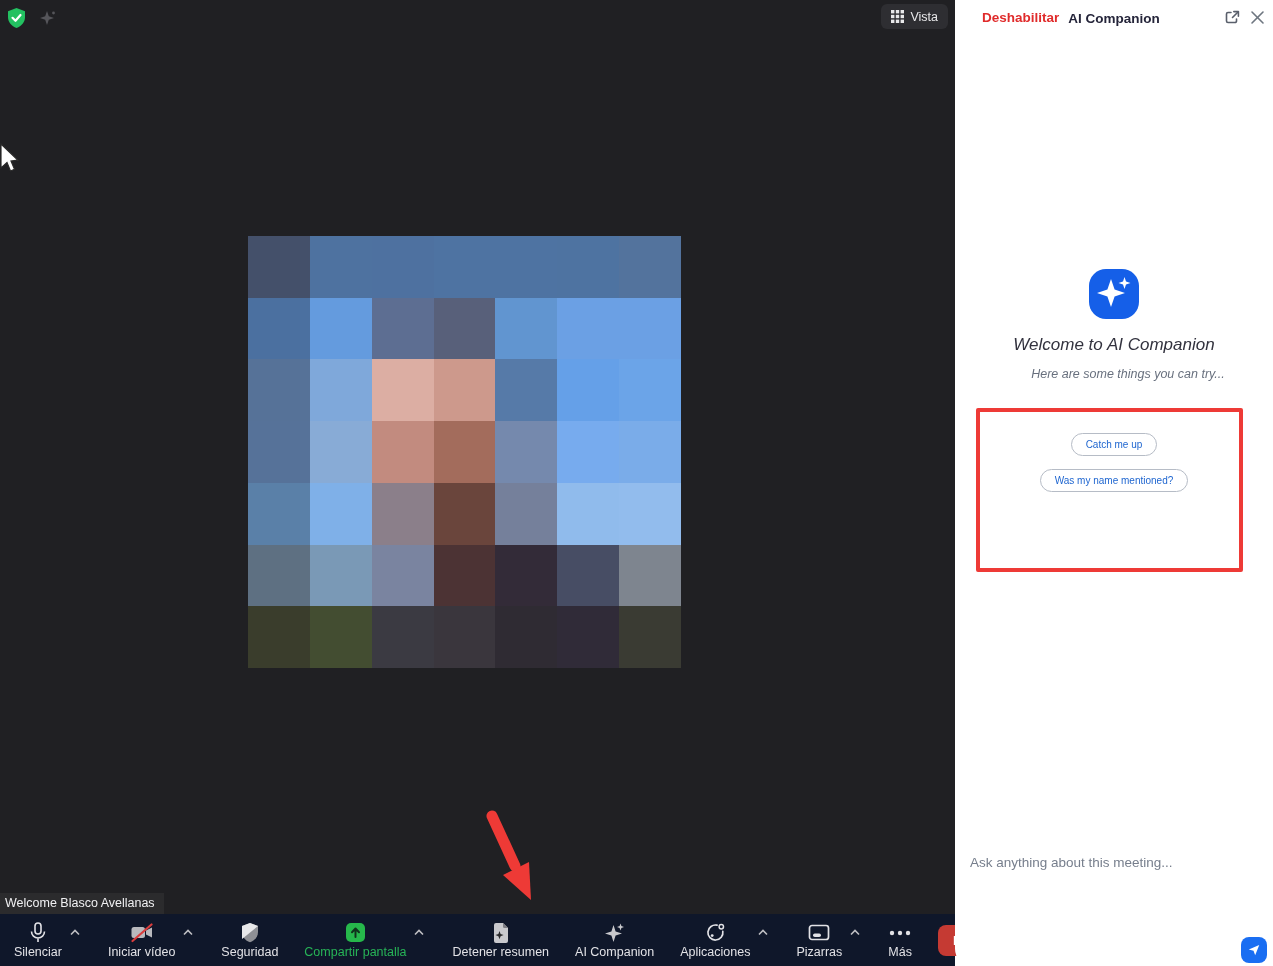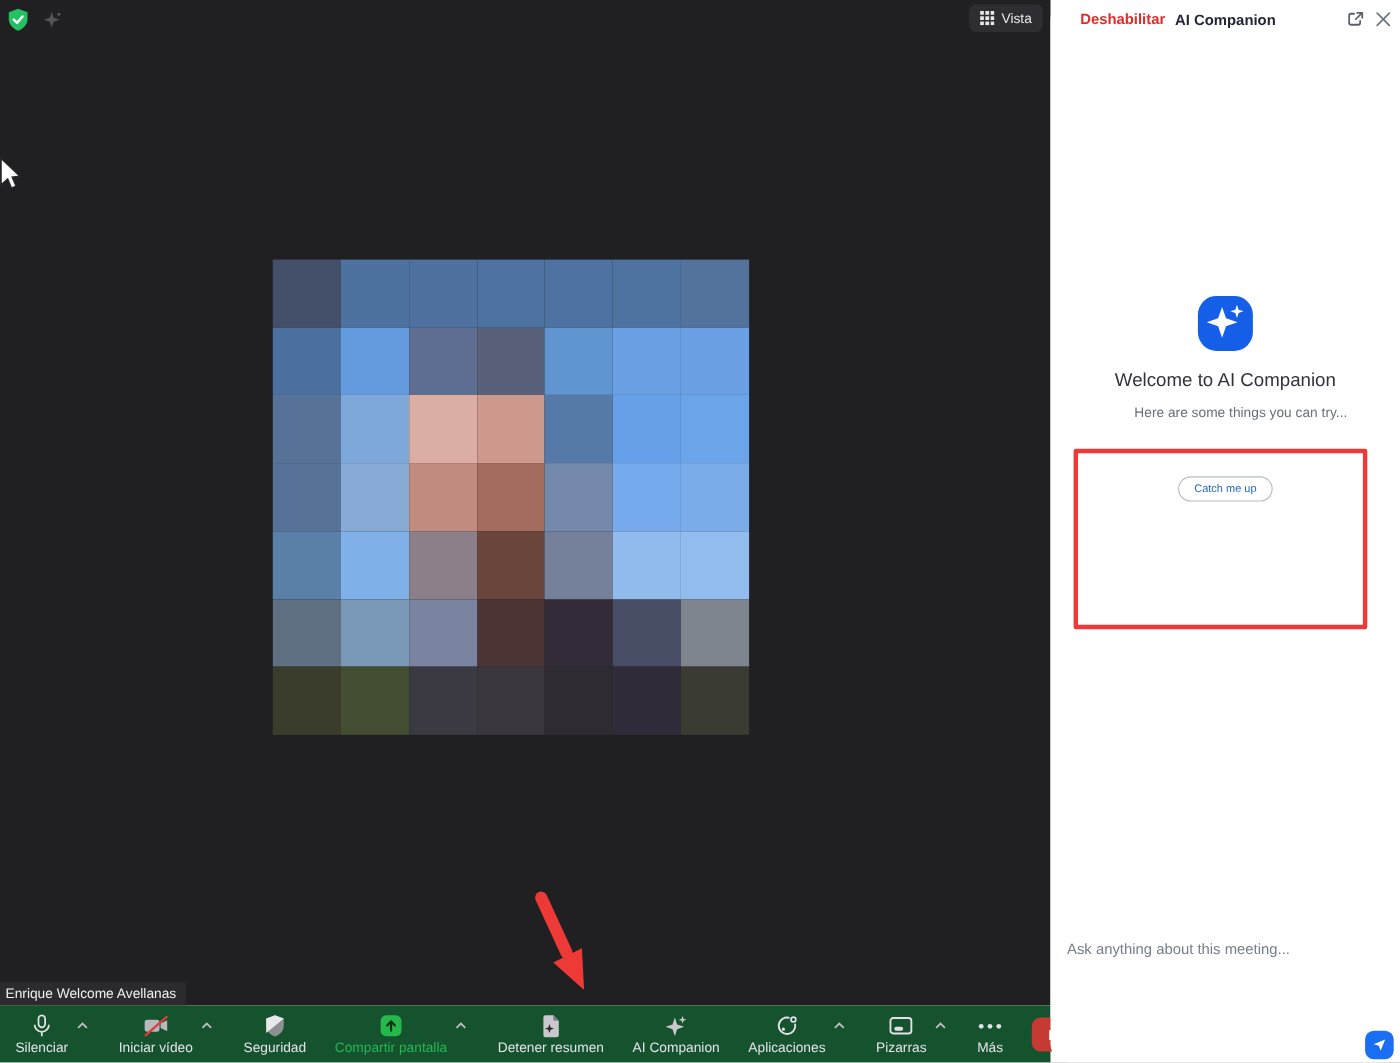--- a/index.html
+++ b/index.html
@@ -14,21 +14,21 @@
                gap:6px; padding:0 10px; background:#2e2e32; border-radius:6px; color:#e8e8ea;
                font-size:12.5px; border:none; cursor:pointer; }
   .pixel-video { position:absolute; left:248px; top:236px; width:433px; height:432px;
                  display:grid; grid-template-columns:repeat(7,1fr); grid-template-rows:repeat(7,1fr); }
   .name-tag { position:absolute; left:0; top:893px; background:#2b2b2d; color:#f0f0f2;
               font-size:12.5px; padding:3px 9px 4px 5px; white-space:nowrap; }
   .cursor-svg { position:absolute; left:0; top:142px; }
   .arrow-svg { position:absolute; left:478px; top:804px; }
 
   
-  .toolbar { position:absolute; left:0; top:914px; width:955px; height:52px; background:#14532d;
+  .toolbar { position:absolute; left:0; top:914px; width:955px; height:52px; background:#0f172a;
              display:flex; align-items:center; padding-left:14px; }
   .tb-item { position:relative; display:flex; flex-direction:column; align-items:center;
              justify-content:center; gap:2px; color:#e2e2e6; cursor:pointer; margin-right:26px; }
   .tb-item.has-caret { padding-right:20px; }
   .tb-icon-row { height:22px; display:flex; align-items:center; }
   .caret { position:absolute; right:2px; top:7px; }
   .tb-label { font-size:12.5px; line-height:13px; white-space:nowrap; }
   .tb-label.green { color:#27b457; }
   .end-btn { margin-left:auto; margin-right:14px; background:#c53a33; color:#fff; font-weight:bold;
              font-size:13px; border:none; border-radius:8px; padding:8px 15px; cursor:pointer;
@@ -37,21 +37,21 @@
   
   .panel { position:absolute; left:955px; top:0; width:318px; height:966px; background:#ffffff;border-radius:17px; }
   .panel-header { position:relative; height:38px; }
   .disable-link { position:absolute; left:27px; top:10px; color:#e02b2b; font-weight:bold;
                   font-size:13.5px; cursor:pointer; }
   .panel-title { position:absolute; left:0; right:0; top:11px; text-align:center; color:#25253a;
                  font-weight:bold; font-size:13.5px; }
   .header-icons { position:absolute; right:8px; top:9px; display:flex; gap:9px; align-items:center; }
   .header-icons svg { cursor:pointer; }
 
-  .welcome { position:absolute; left:0; width:100%; top:268px; text-align:center; }
+  .welcome { position:absolute; left:0; width:100%; top:268px; text-align:center;font-style:italic; }
   .welcome-icon { display:inline-block; }
   .welcome-title { margin-top:11px; font-size:17px; color:#32323e; }
   .welcome-sub { margin-top:12px; font-size:12.5px; color:#68707e;margin-left:28px; }
 
   .red-box { position:absolute; left:21px; top:408px; width:267px; height:164px;
              border:4px solid #ee3a36; border-radius:2px; pointer-events:none; }
   .suggestions { position:absolute; left:0; width:100%; top:433px; display:flex;
                  flex-direction:column; align-items:center; gap:13px; }
   .pill { background:#fff; border:1px solid #b6bcc6; border-radius:15px; color:#1f66d0;
           font-size:10px; padding:5px 14px; cursor:pointer; white-space:nowrap;
@@ -152,21 +152,21 @@
         <div style="background: rgb(58, 54, 61);"></div>
         <div style="background: rgb(47, 43, 51);"></div>
         <div style="background: rgb(48, 43, 56);"></div>
         <div style="background: rgb(58, 59, 51);"></div>
       </div>
 
     <svg class="cursor-svg" width="22" height="34" viewBox="0 0 22 34">
       <polygon points="1,2 1,26 7,20.5 10.5,29 14.5,27.2 11,19 18,18.2" fill="#fff" stroke="#2a2a2a" stroke-width="1.2"></polygon>
     </svg>
 
-    <div class="name-tag">Enrique Welcome Avellanas</div>
+    <div class="name-tag">Welcome Blasco Avellanas</div>
 
     <svg class="arrow-svg" width="66" height="104" viewBox="0 0 66 104">
       <line x1="14" y1="12" x2="37" y2="62" stroke="#ee3a36" stroke-width="11" stroke-linecap="round"></line>
       <polygon points="51,58 25,71 53,96" fill="#ee3a36"></polygon>
     </svg>
   </div>
 
   <div class="toolbar">
 
     <div class="tb-item has-caret">
@@ -307,20 +307,21 @@
         <path d="M36.5 9 L38 13.5 L42.5 15 L38 16.5 L36.5 21 L35 16.5 L30.5 15 L35 13.5 Z" fill="#fff"></path>
       </svg>
       <div class="welcome-title">Welcome to AI Companion</div>
       <div class="welcome-sub">Here are some things you can try...</div>
     </div>
 
     <div class="red-box"></div>
 
     <div class="suggestions">
       <button class="pill">Catch me up</button>
+      <button class="pill">Was my name mentioned?</button>
     </div>
 
 
     <input class="chat-input" type="text" placeholder="Ask anything about this meeting..." style="">
 
     <button class="send-btn">
       <svg width="14" height="14" viewBox="0 0 24 24">
         <path d="M3 11 L21 3.5 L14 21 L11.2 13.3 Z" fill="#fff"></path>
       </svg>
     </button>

